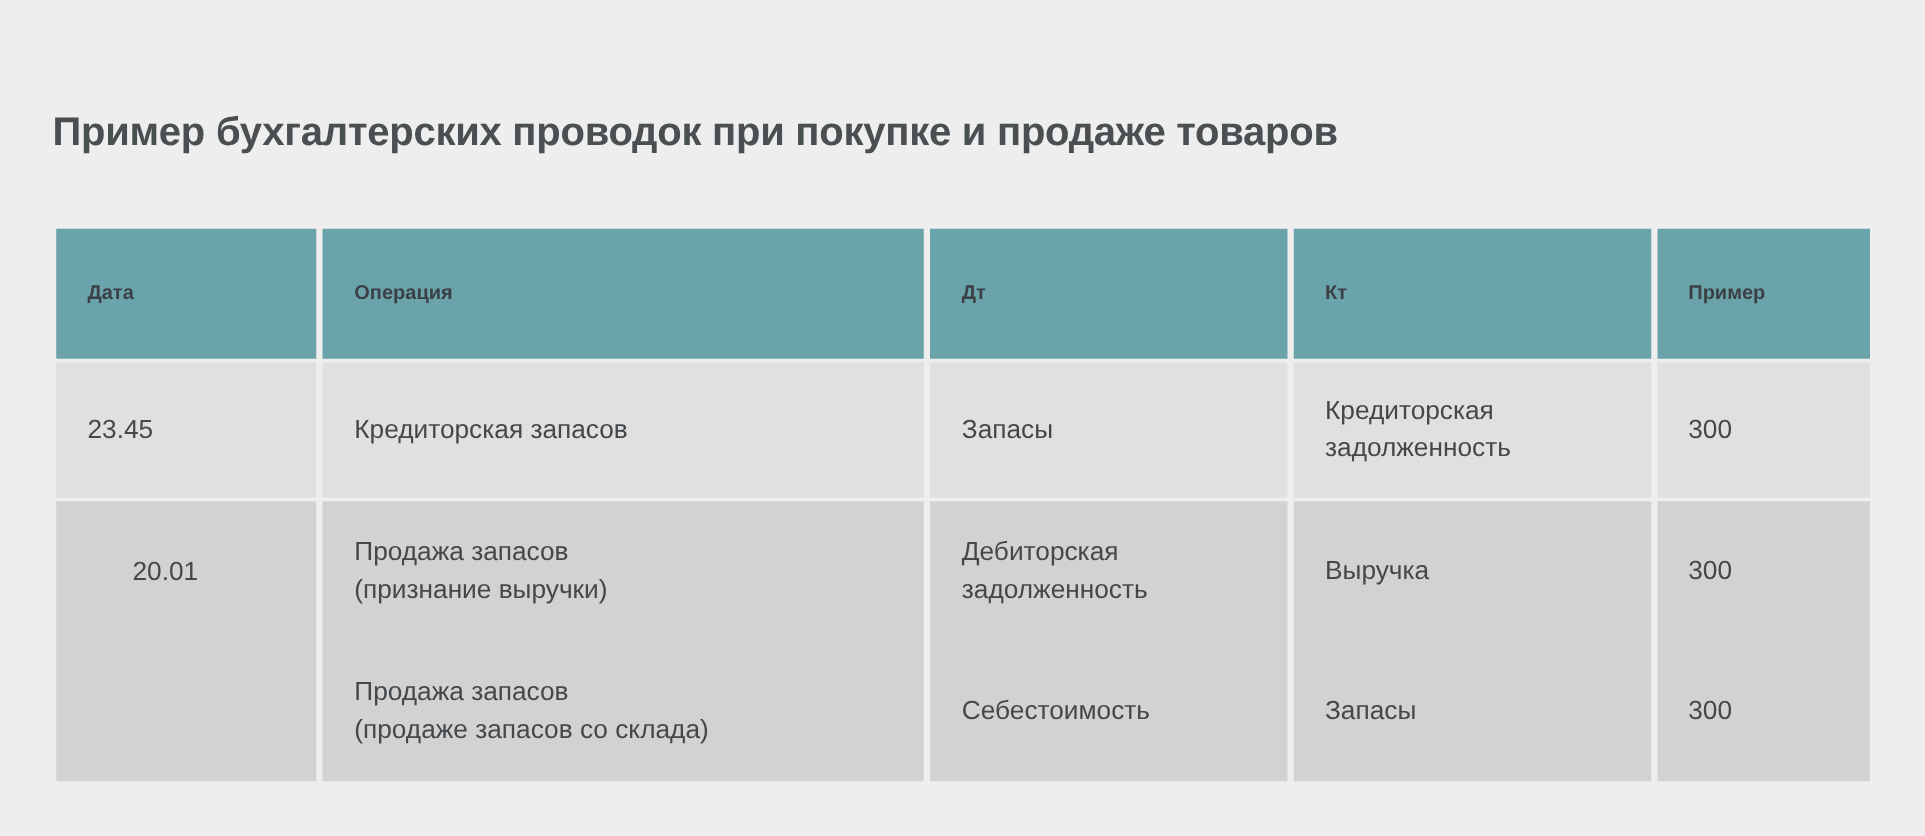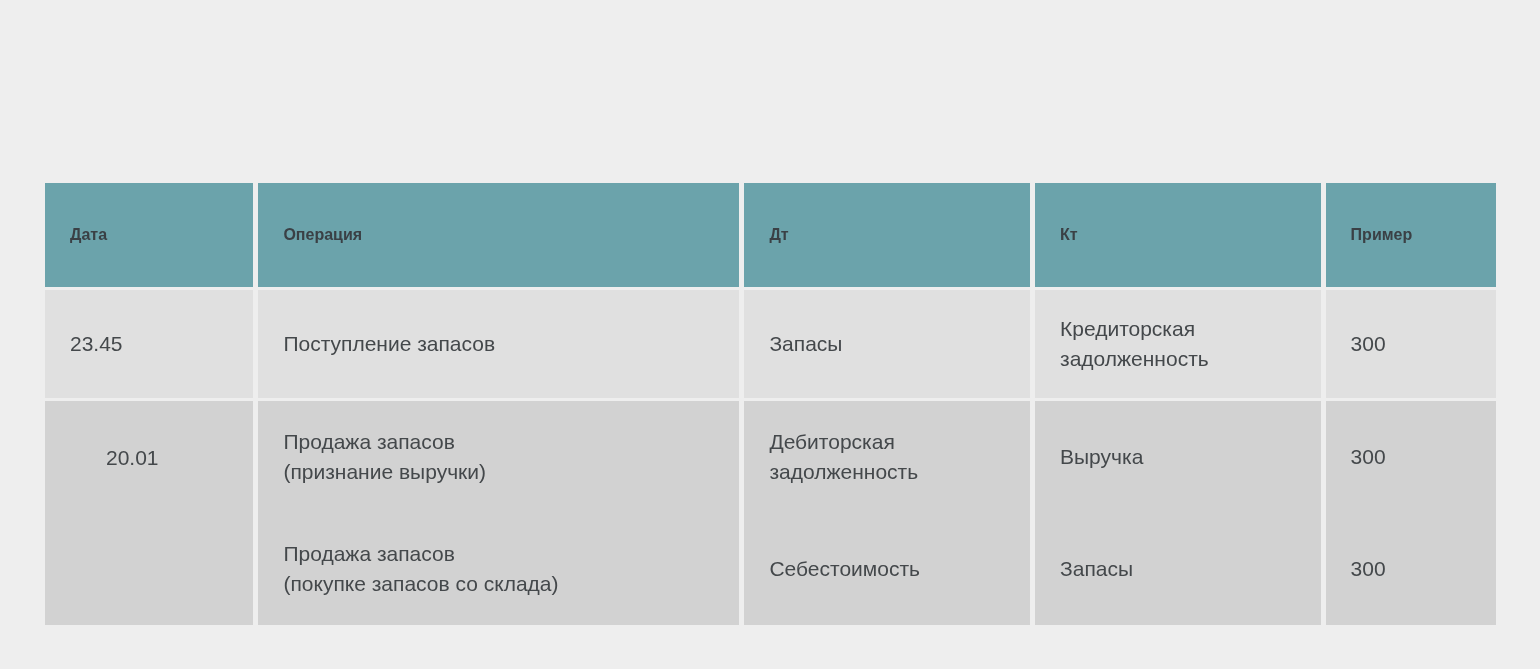--- a/index.html
+++ b/index.html
@@ -109,20 +109,21 @@
     display: flex;
     align-items: center;
     height: 100%;
   }
 </style>
 </head>
 <body>
 
 <div class="page">
 
+  <h1 class="page-title">Пример бухгалтерских проводок при покупке и продаже товаров</h1>
 
   <table class="entries-table">
     <colgroup>
       <col class="c-date">
       <col class="c-op">
       <col class="c-dt">
       <col class="c-kt">
       <col class="c-sum">
     </colgroup>
 
@@ -140,21 +141,21 @@
 
       <tr class="row-a">
         <td class="body-cell">
           <span class="vcenter">
               <span>23.45</span>
             </span>
         </td>
         <td class="body-cell">
           <span class="vcenter">
               <span class="cell-lines">
-            <span class="ln">Поступление запасов</span>
+            <span class="ln">Кредиторская запасов</span>
           </span>
             </span>
         </td>
         <td class="body-cell">
           <span class="vcenter">
               <span class="cell-lines">
             <span class="ln">Запасы</span>
           </span>
             </span>
         </td>
@@ -184,21 +185,21 @@
           <span class="sub-stack">
             <span class="sub">
               <span class="sub-inner">
                 <span class="ln">Продажа запасов</span>
                 <span class="ln">(признание выручки)</span>
               </span>
             </span>
             <span class="sub">
               <span class="sub-inner">
                 <span class="ln">Продажа запасов</span>
-                <span class="ln">(покупке запасов со склада)</span>
+                <span class="ln">(продаже запасов со склада)</span>
               </span>
             </span>
           </span>
         </td>
 
         <td class="body-cell">
           <span class="sub-stack">
             <span class="sub">
               <span class="sub-inner">
                 <span class="ln">Дебиторская</span>

